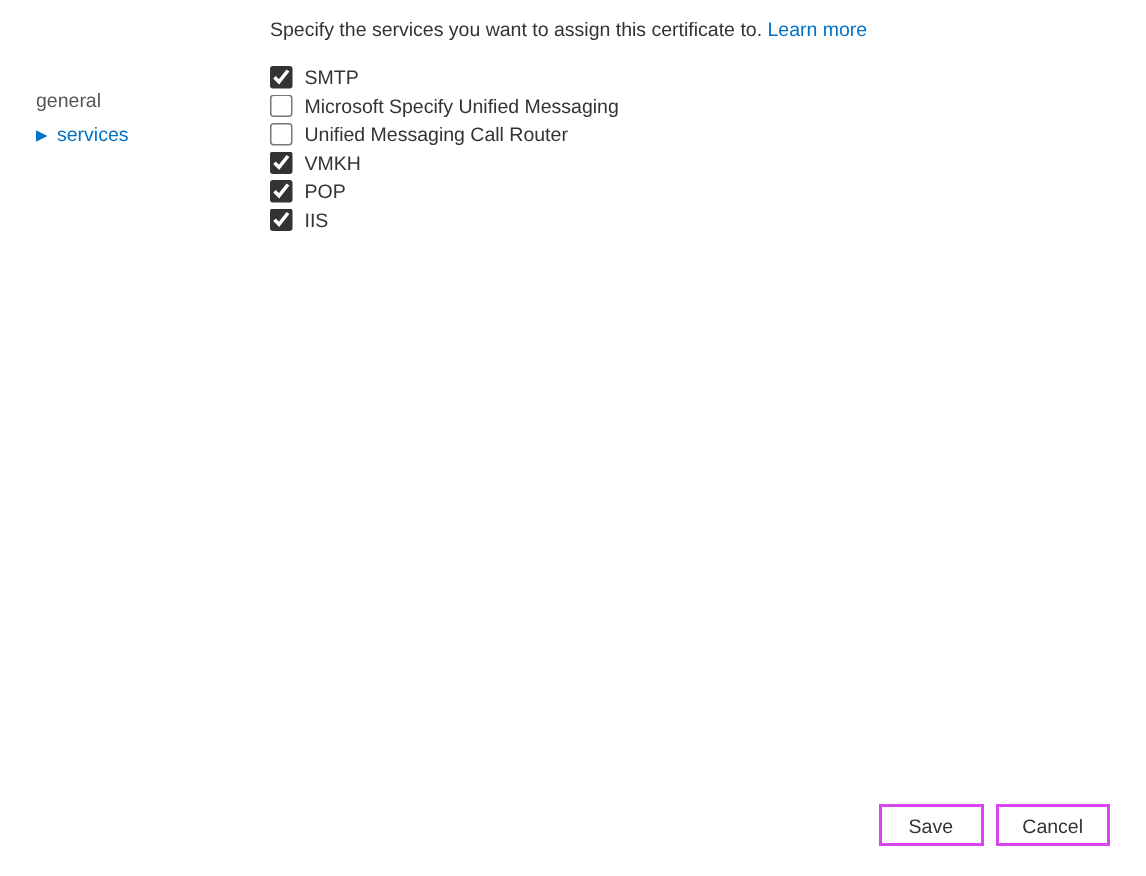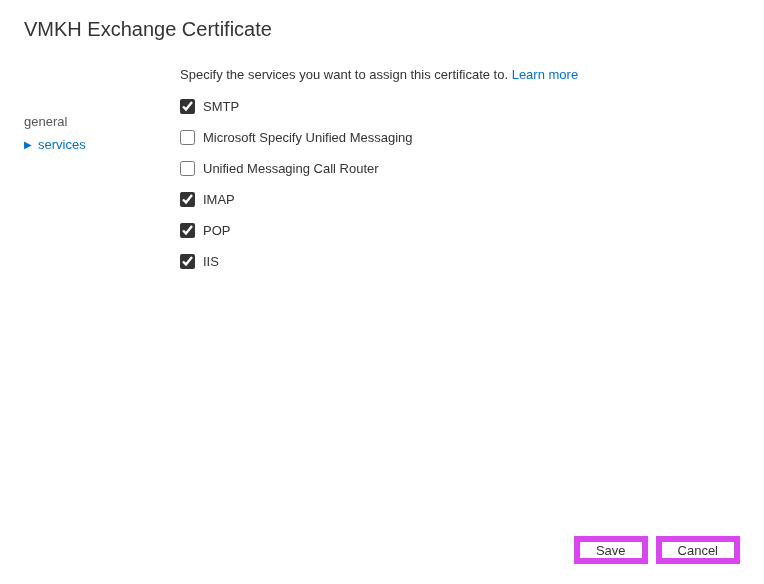--- a/index.html
+++ b/index.html
@@ -85,21 +85,21 @@
 
     .description a {
       color: #0072c6;
       text-decoration: none;
       text-align: center;
     }
 
     .checkbox-list {
       display: flex;
       flex-direction: column;
-      gap: 16px;
+      gap: 4px;
     }
 
     .checkbox-item {
       display: flex;
       align-items: center;
       gap: 8px;
       cursor: pointer;
     }
 
     .checkbox-item input[type="checkbox"] {
@@ -122,31 +122,30 @@
       padding: 12px 24px 20px 24px;
       gap: 8px;
     }
 
     .btn {
       min-width: 70px;
       height: 28px;
       padding: 0 16px;
       font-size: 13px;
       font-family: 'Segoe UI', Tahoma, Geneva, Verdana, sans-serif;
-      border: 6px solid #d946ef;
+      border: 2px solid #d946ef;
       background: #fff;
       color: #333;
       cursor: pointer;
     }
   </style>
 </head>
 <body>
 
 <div class="page-container">
-  <div class="page-title">VMKH Exchange Certificate</div>
 
   <div class="content-area">
     <div class="sidebar">
       <div class="sidebar-item-general">general</div>
       <div class="sidebar-item-services">
         <span class="arrow">▶</span>
         <span>services</span>
       </div>
     </div>
 
@@ -165,21 +164,21 @@
           <div class="checkbox-item">
             <input type="checkbox" id="cb-msexum" style="">
             <label for="cb-msexum" class="checkbox-label">Microsoft Specify Unified Messaging</label>
           </div>
           <div class="checkbox-item">
             <input type="checkbox" id="cb-umcr" style="">
             <label for="cb-umcr" class="checkbox-label">Unified Messaging Call Router</label>
           </div>
           <div class="checkbox-item">
             <input type="checkbox" id="cb-imap" checked="" style="">
-            <label for="cb-imap" class="checkbox-label">IMAP</label>
+            <label for="cb-imap" class="checkbox-label">VMKH</label>
           </div>
           <div class="checkbox-item">
             <input type="checkbox" id="cb-pop" checked="" style="">
             <label for="cb-pop" class="checkbox-label">POP</label>
           </div>
           <div class="checkbox-item">
             <input type="checkbox" id="cb-iis" checked="" style="">
             <label for="cb-iis" class="checkbox-label">IIS</label>
           </div>
         </div>

